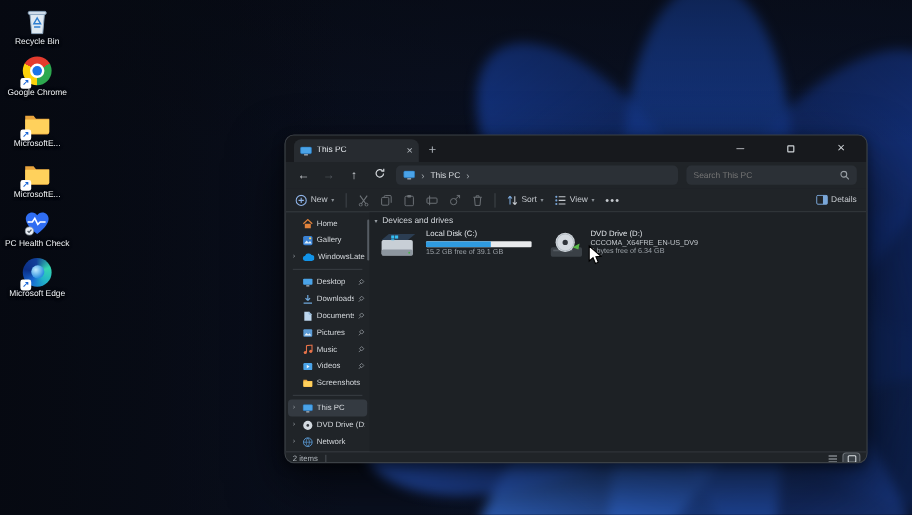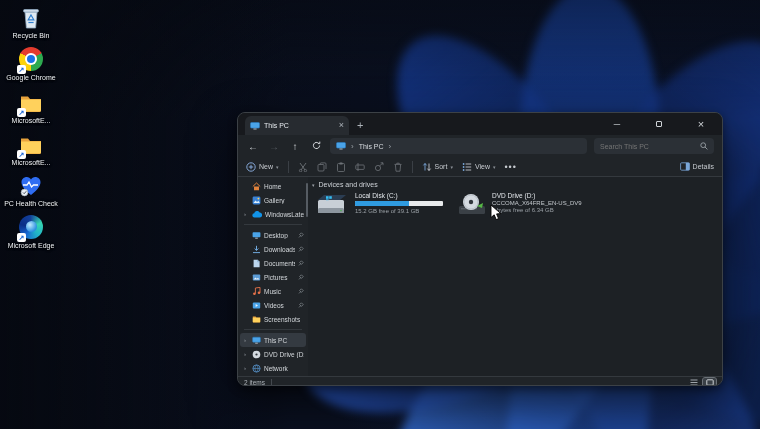--- a/index.html
+++ b/index.html
@@ -53,21 +53,21 @@
   .caption { position:absolute; right:0; top:0; height:22px; display:flex; align-items:center; }
   .cap-btn { width:42px; text-align:center; color:#cfd3d7; font-size:9px; line-height:22px; }
   .max-glyph { display:inline-block; width:6px; height:6px; border:1px solid #cfd3d7; border-radius:1px; }
 
   .addressbar { height:22px; display:flex; align-items:center; padding:0 8px; gap:7px; background:#202428; }
   .navbtn { font-size:10px; color:#d4d8dc; width:14px; text-align:center; }
   .navbtn.dim { color:#565b61; }
   .addrfield { flex:1; height:16px; background:#2b3036; border-radius:4px; display:flex;
                align-items:center; gap:5px; padding:0 6px; font-size:7px; color:#d8dce0; }
   .crumb-sep { color:#9aa0a6; font-size:8px; }
-  .searchfield { width:120px; height:16px; background:#2b3036; border-radius:4px; display:flex;
+  .searchfield { width:142px; height:16px; background:#2b3036; border-radius:4px; display:flex;
                  align-items:center; padding:0 6px; }
   .searchfield input { flex:1; background:transparent; border:none; outline:none; color:#9aa0a6;
                        font-size:7px; font-family:"Liberation Sans", sans-serif; width:80px; }
 
   .toolbar { height:20px; display:flex; align-items:center; gap:9px; padding:0 8px;
              border-bottom:1px solid #34393e; background:#202428; }
   .tool { display:flex; align-items:center; gap:3px; color:#c6cacf; font-size:7px; }
   .tool.dim svg { opacity:.55; }
   .tb-sep { width:1px; height:12px; background:#3a3f45; }
   .caret { font-size:5px; color:#8a9096; }

